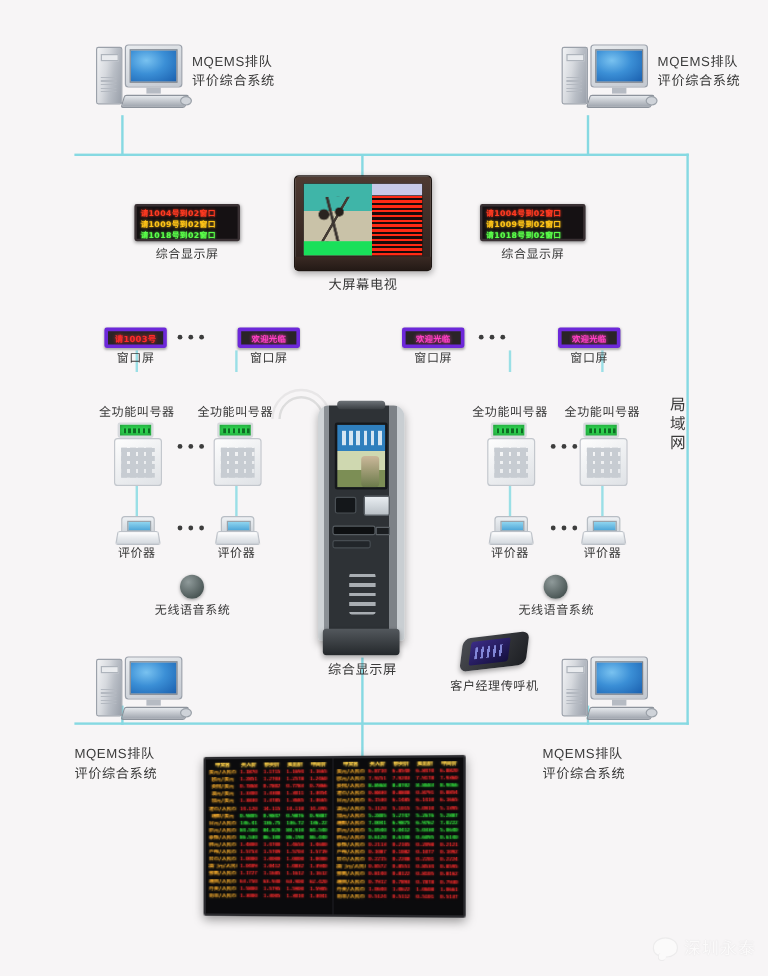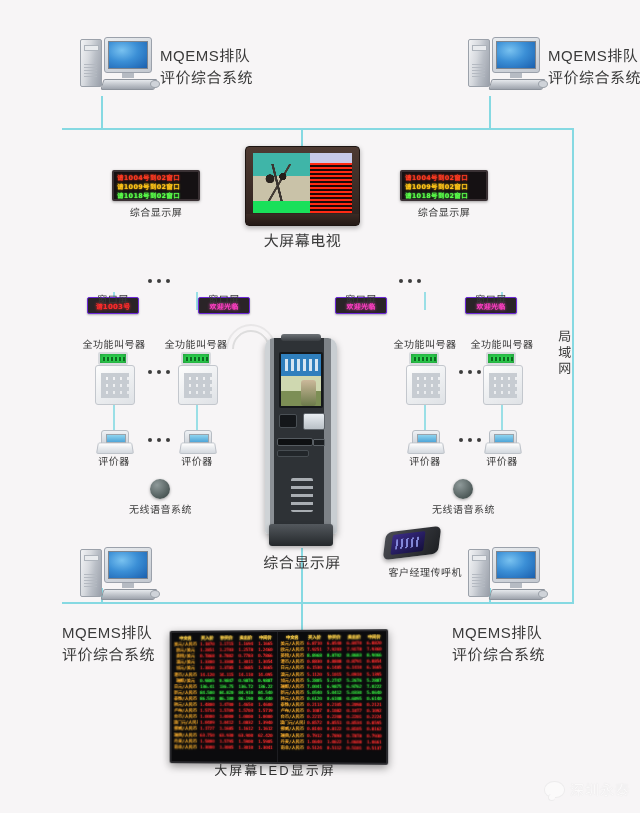--- a/index.html
+++ b/index.html
@@ -13,21 +13,21 @@
   .stage{position:absolute;left:0;top:0;width:640px;height:813px;}
 
   
   .hline{position:absolute;height:2px;background:#86d9e2;}
   .vline{position:absolute;width:2px;background:#86d9e2;}
   .vline.thin{width:2px;background:#9adfe6;}
 
   
   .lab{
     position:absolute;text-align:center;line-height:1.45;
-    font-size:15px;color:#3a3a3a;letter-spacing:.5px;white-space:nowrap;
+    font-size:11px;color:#3a3a3a;letter-spacing:.5px;white-space:nowrap;
   }
   .lab.sm{font-size:10px;}
   .lab.big{font-size:13px;letter-spacing:2px;color:#2f2f2f;}
   .lab.vert{
     writing-mode:vertical-rl;text-orientation:upright;
     font-size:13px;letter-spacing:3px;line-height:1.1;white-space:normal;
   }
 
   
   .pc{position:absolute;width:80px;height:62px;}
@@ -78,24 +78,23 @@
     font-family:"DejaVu Sans",sans-serif;font-weight:bold;
     text-shadow:0 0 2px currentColor;
   }
   .ledline.r{color:#ff3a21;}
   .ledline.y{color:#ffc417;}
   .ledline.g{color:#5aff4a;}
 
   
   .winled{
     position:absolute;width:52px;height:17px;border-radius:2px;
-    background:#2a2427;border:1px solid #6d28d9;box-sizing:border-box;
+    background:#2a2427;border:3px solid #6d28d9;box-sizing:border-box;
     display:flex;align-items:center;justify-content:center;
     box-shadow:0 1px 2px rgba(0,0,0,.3);
-    margin-top:24px;
   }
   .winled span{
     font-size:7px;font-weight:bold;letter-spacing:.2px;white-space:nowrap;
     font-family:"DejaVu Sans",sans-serif;text-shadow:0 0 3px currentColor;
   }
   .winled.magenta span{color:#ff3fc4;}
   .winled.red span{color:#ff2b2b;}
 
   
   .tv{
@@ -508,21 +507,21 @@
     <div class="usb"></div>
     <div class="brand"></div>
     <div class="base"></div>
   </div>
   <div class="lab" style="left:256px;top:552px;width:92px;">综合显示屏</div>
 
   <div class="pager" style="left:385px;top:527px;">
     <div class="shell"></div>
     <div class="pscr"></div>
   </div>
-  <div class="lab sm" style="left:362px;top:566px;width:100px;text-align:right;">客户经理传呼机</div>
+  <div class="lab sm" style="left:362px;top:566px;width:100px;">客户经理传呼机</div>
 
   <div class="pc" style="left:78px;top:545px;">
     <div class="mon">
         <div class="scr"></div>
       </div>
     <div class="stand"></div>
     <div class="tower"></div>
     <div class="kbd"></div>
     <div class="mouse"></div>
   </div>
@@ -814,20 +813,19 @@
           <div class="brow">
             <div class="bcell name">南非/人民币</div>
             <div class="bcell up">0.5124</div>
             <div class="bcell up">0.5112</div>
             <div class="bcell up">0.5101</div>
             <div class="bcell up">0.5137</div>
           </div>
         </div>
     </div>
   </div>
-  <div class="lab big" style="left:195px;top:762px;width:160px;">大屏幕LED显示屏</div>
 
   <div class="wm">
     <div class="bub"></div>
     <div class="wt">深圳永泰</div>
   </div>
 
 </div>
 
 </body></html>

